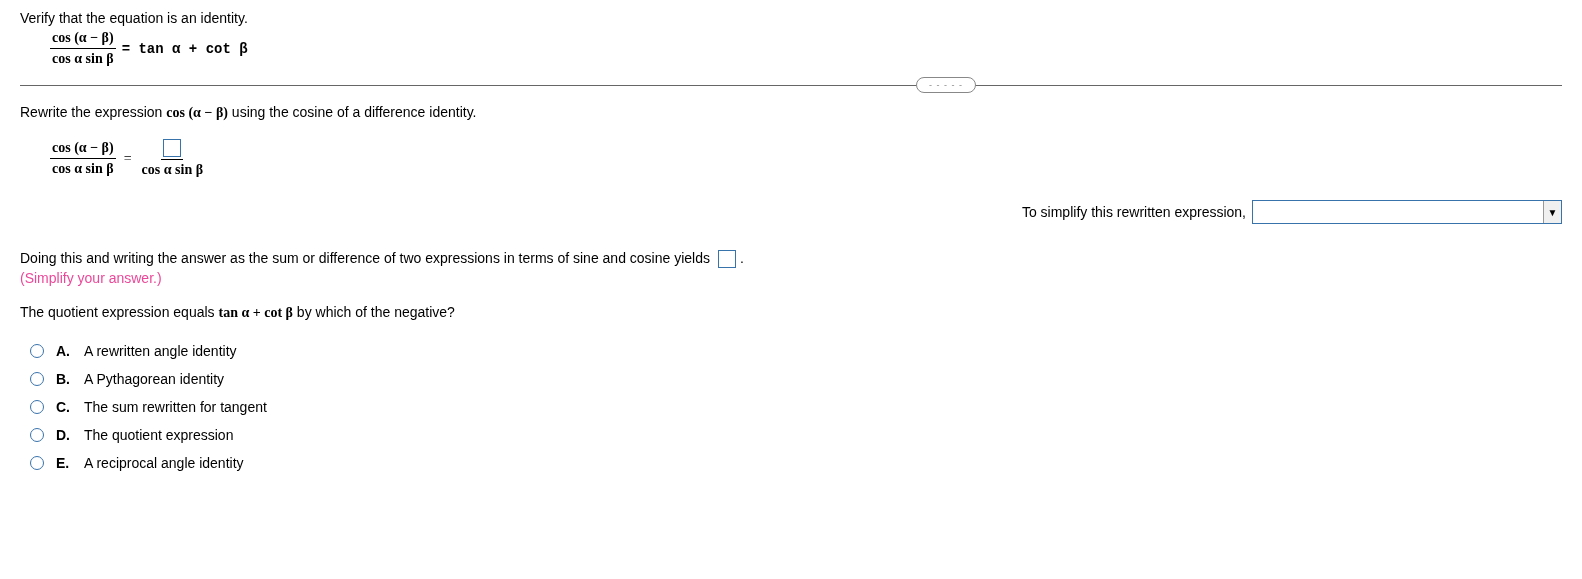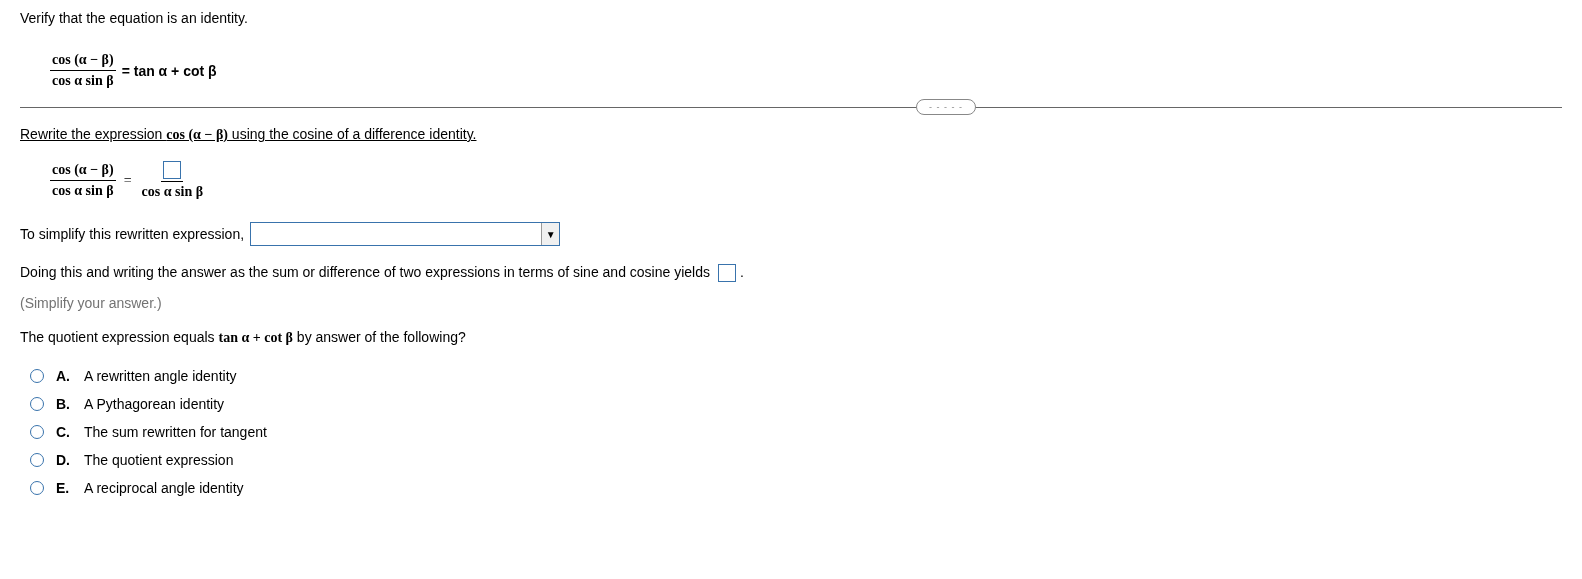--- a/index.html
+++ b/index.html
@@ -7,21 +7,21 @@
     }
     body {
       font-family: Arial, sans-serif;
       font-size: 14px;
       color: #000;
       margin: 0;
       padding: 10px 20px;
       background: #fff;
     }
     .instruction {
-      margin-bottom: 26px;
+      margin-bottom: 4px;
     }
     .equation-block {
       margin-left: 30px;
       margin-bottom: 18px;
       display: flex;
       align-items: center;
     }
     .fraction {
       display: inline-flex;
       flex-direction: column;
@@ -39,21 +39,21 @@
       white-space: nowrap;
     }
     .bold {
       font-weight: bold;
     }
     .math {
       font-family: 'Times New Roman', serif;
     }
     .eq-rhs {
       margin-left: 6px;
-      font-family: Liberation Sans, sans-serif;
+      font-family: Liberation Mono, monospace;
     }
     .divider-wrap {
       position: relative;
       margin: 10px 0 18px 0;
     }
     .divider {
       border: none;
       border-top: 1px solid #666;
       margin: 0;
     }
@@ -69,34 +69,34 @@
       display: flex;
       align-items: center;
       justify-content: center;
       font-size: 9px;
       letter-spacing: 1px;
       color: #888;
       cursor: pointer;
     }
     .sub-instruction {
       margin-bottom: 18px;
-      text-decoration: underline;
     }
     .input-box-small {
       display: inline-block;
       width: 18px;
       height: 18px;
       border: 1px solid #3973ac;
       background: #fff;
       vertical-align: middle;
     }
     .simplify-row {
       display: flex;
       align-items: center;
-      margin-bottom: 18px;
+      margin-bottom: 26px;
+      justify-content: flex-end;
     }
     .dropdown {
       display: inline-flex;
       align-items: center;
       border: 1px solid #3973ac;
       background: #fff;
       height: 24px;
       width: 310px;
       margin-left: 6px;
       position: relative;
@@ -109,24 +109,24 @@
       width: 18px;
       border-left: 1px solid #999;
       display: flex;
       align-items: center;
       justify-content: center;
       background: #f0f0f0;
       font-size: 10px;
       cursor: pointer;
     }
     .yields-row {
-      margin-bottom: 13px;
+      margin-bottom: 2px;
     }
     .hint {
-      color: #737373;
+      color: #ec4899;
       margin-bottom: 18px;
     }
     .question-row {
       margin-bottom: 22px;
     }
     .options {
       margin-left: 10px;
     }
     .option {
       display: flex;
@@ -199,21 +199,21 @@
   </span>
 </div>
 
 <div class="yields-row">
   <span>Doing this and writing the answer as the sum or difference of two expressions in terms of sine and cosine yields</span>
   <span class="input-box-small" style="margin:0 4px;"></span><span>.</span>
 </div>
 <div class="hint">(Simplify your answer.)</div>
 
 <div class="question-row">
-  <span>The quotient expression equals </span><span class="bold math">tan α +  cot β</span><span> by answer of the following?</span>
+  <span>The quotient expression equals </span><span class="bold math">tan α +  cot β</span><span> by which of the negative?</span>
 </div>
 
 <div class="options">
   <div class="option">
     <span class="radio"></span>
     <span class="letter">A.</span>
     <span>A rewritten angle identity</span>
   </div>
   <div class="option">
     <span class="radio"></span>

